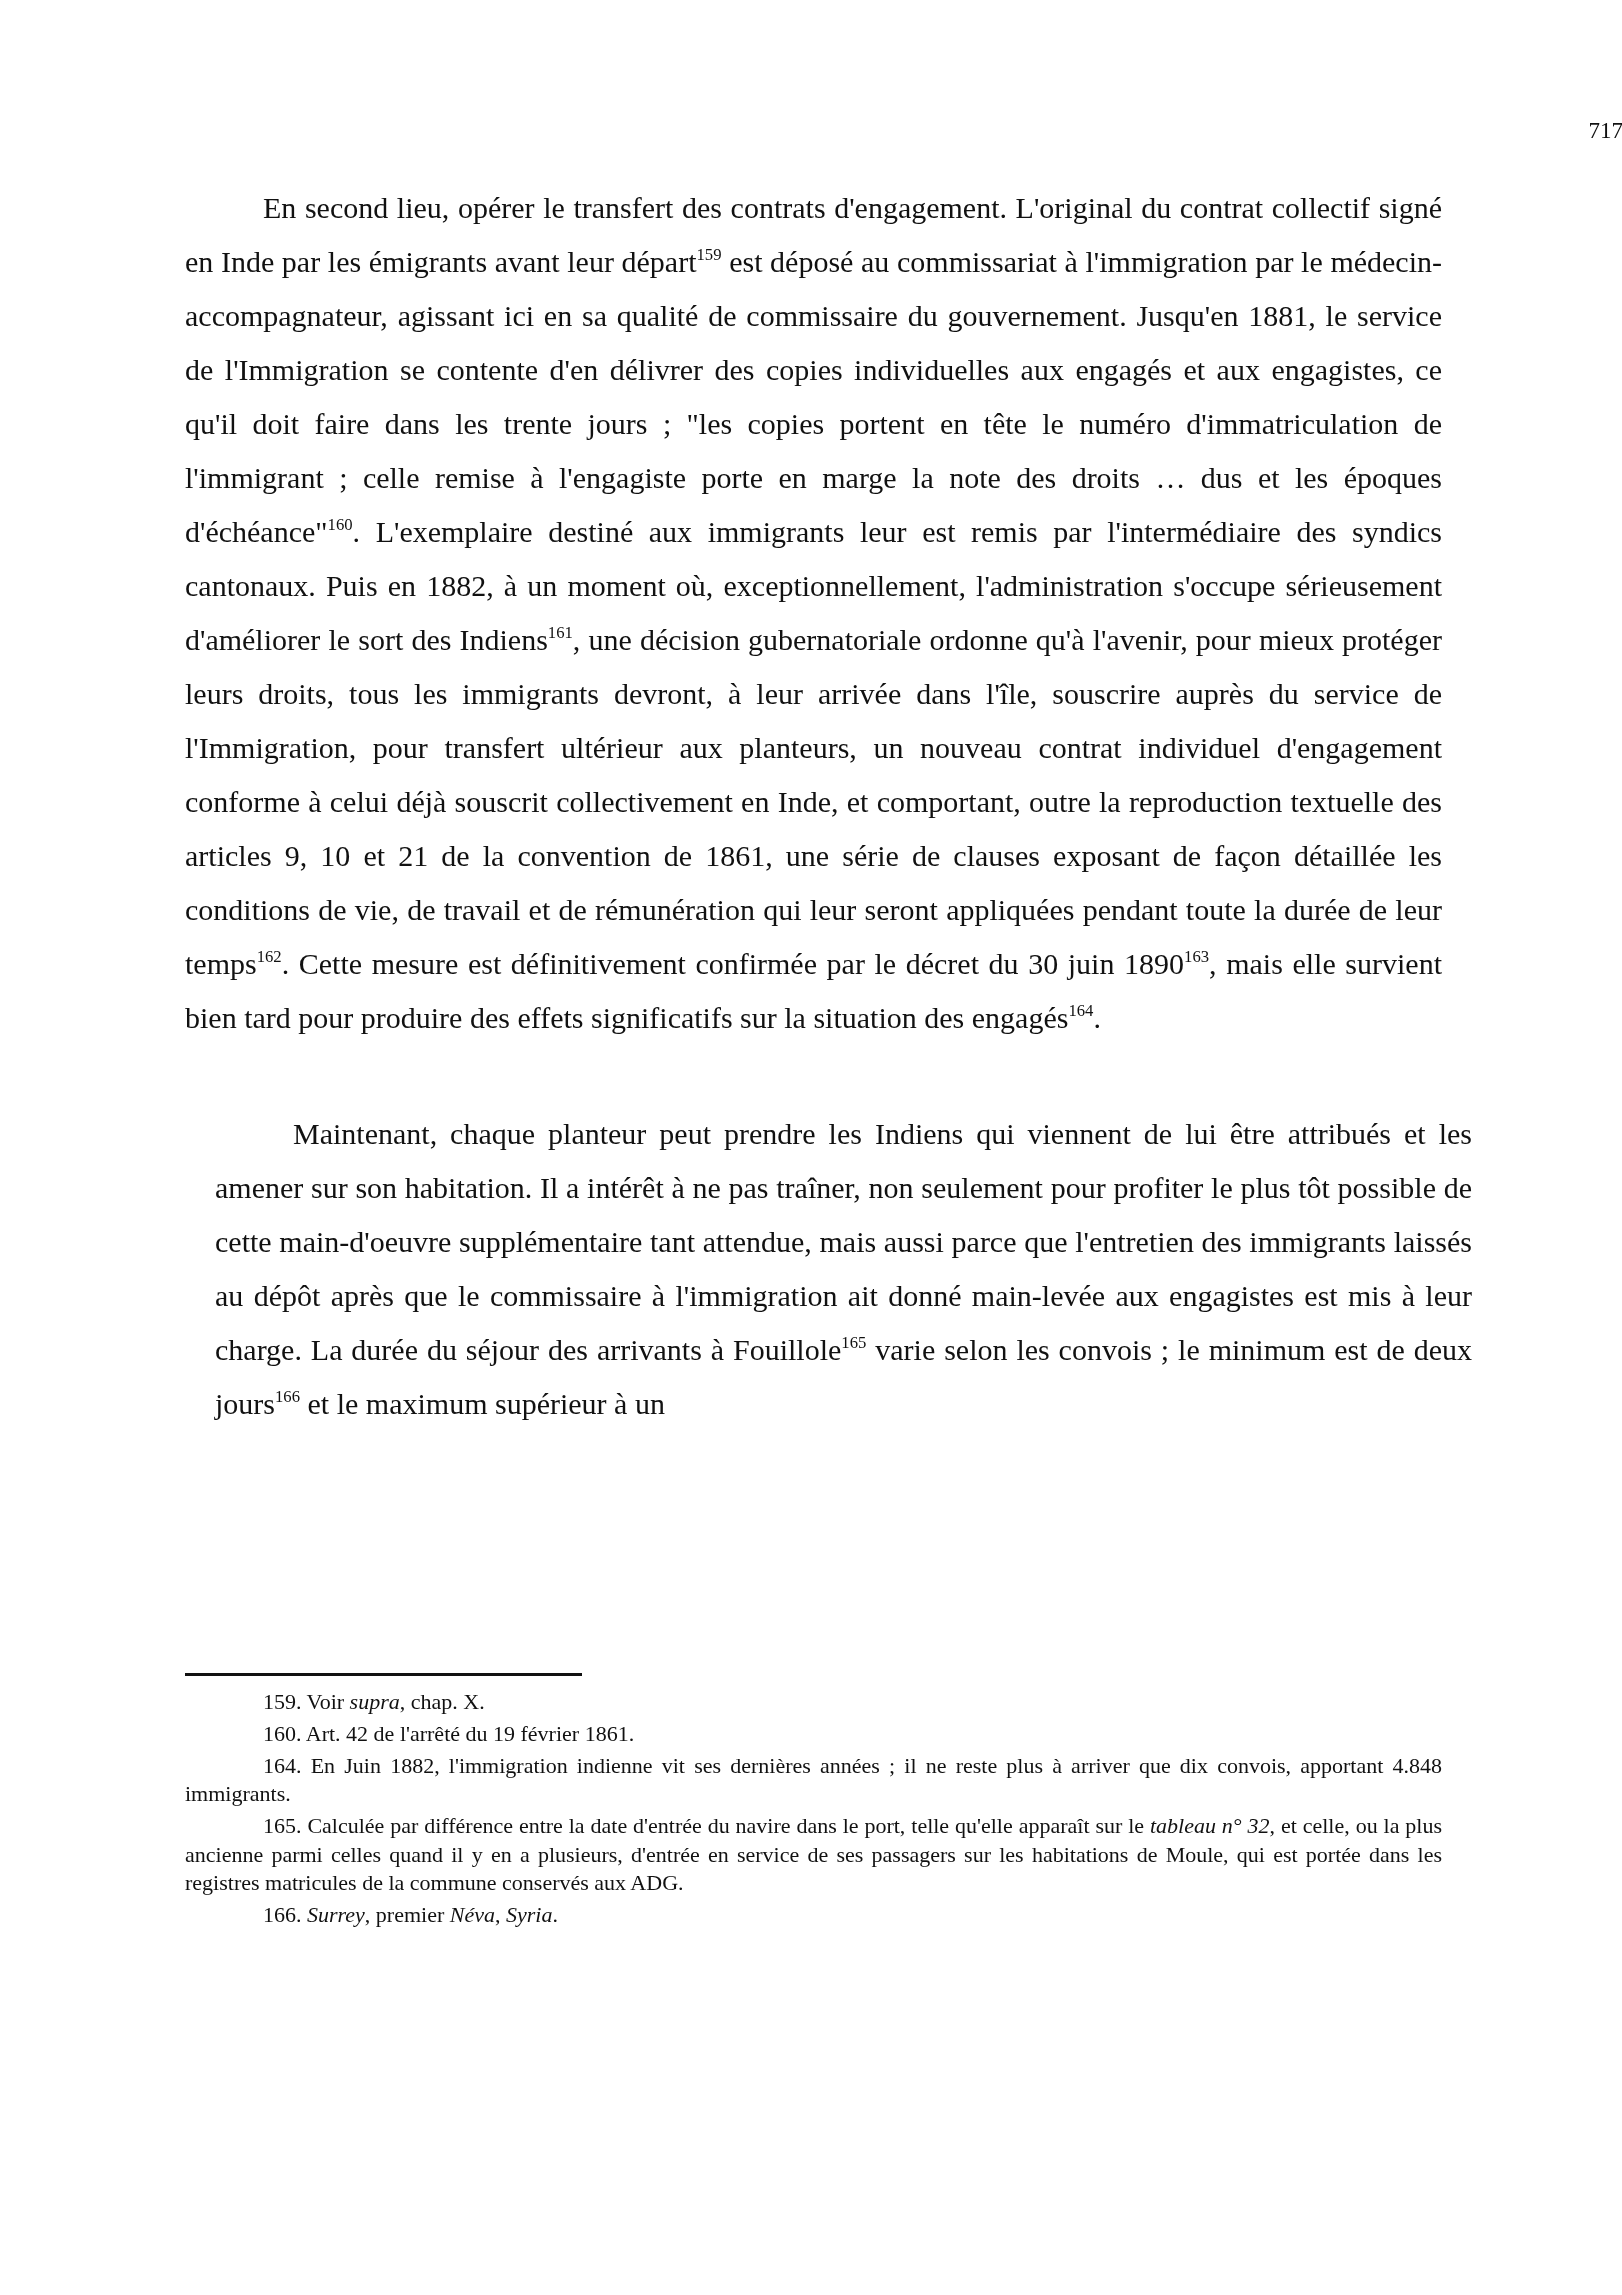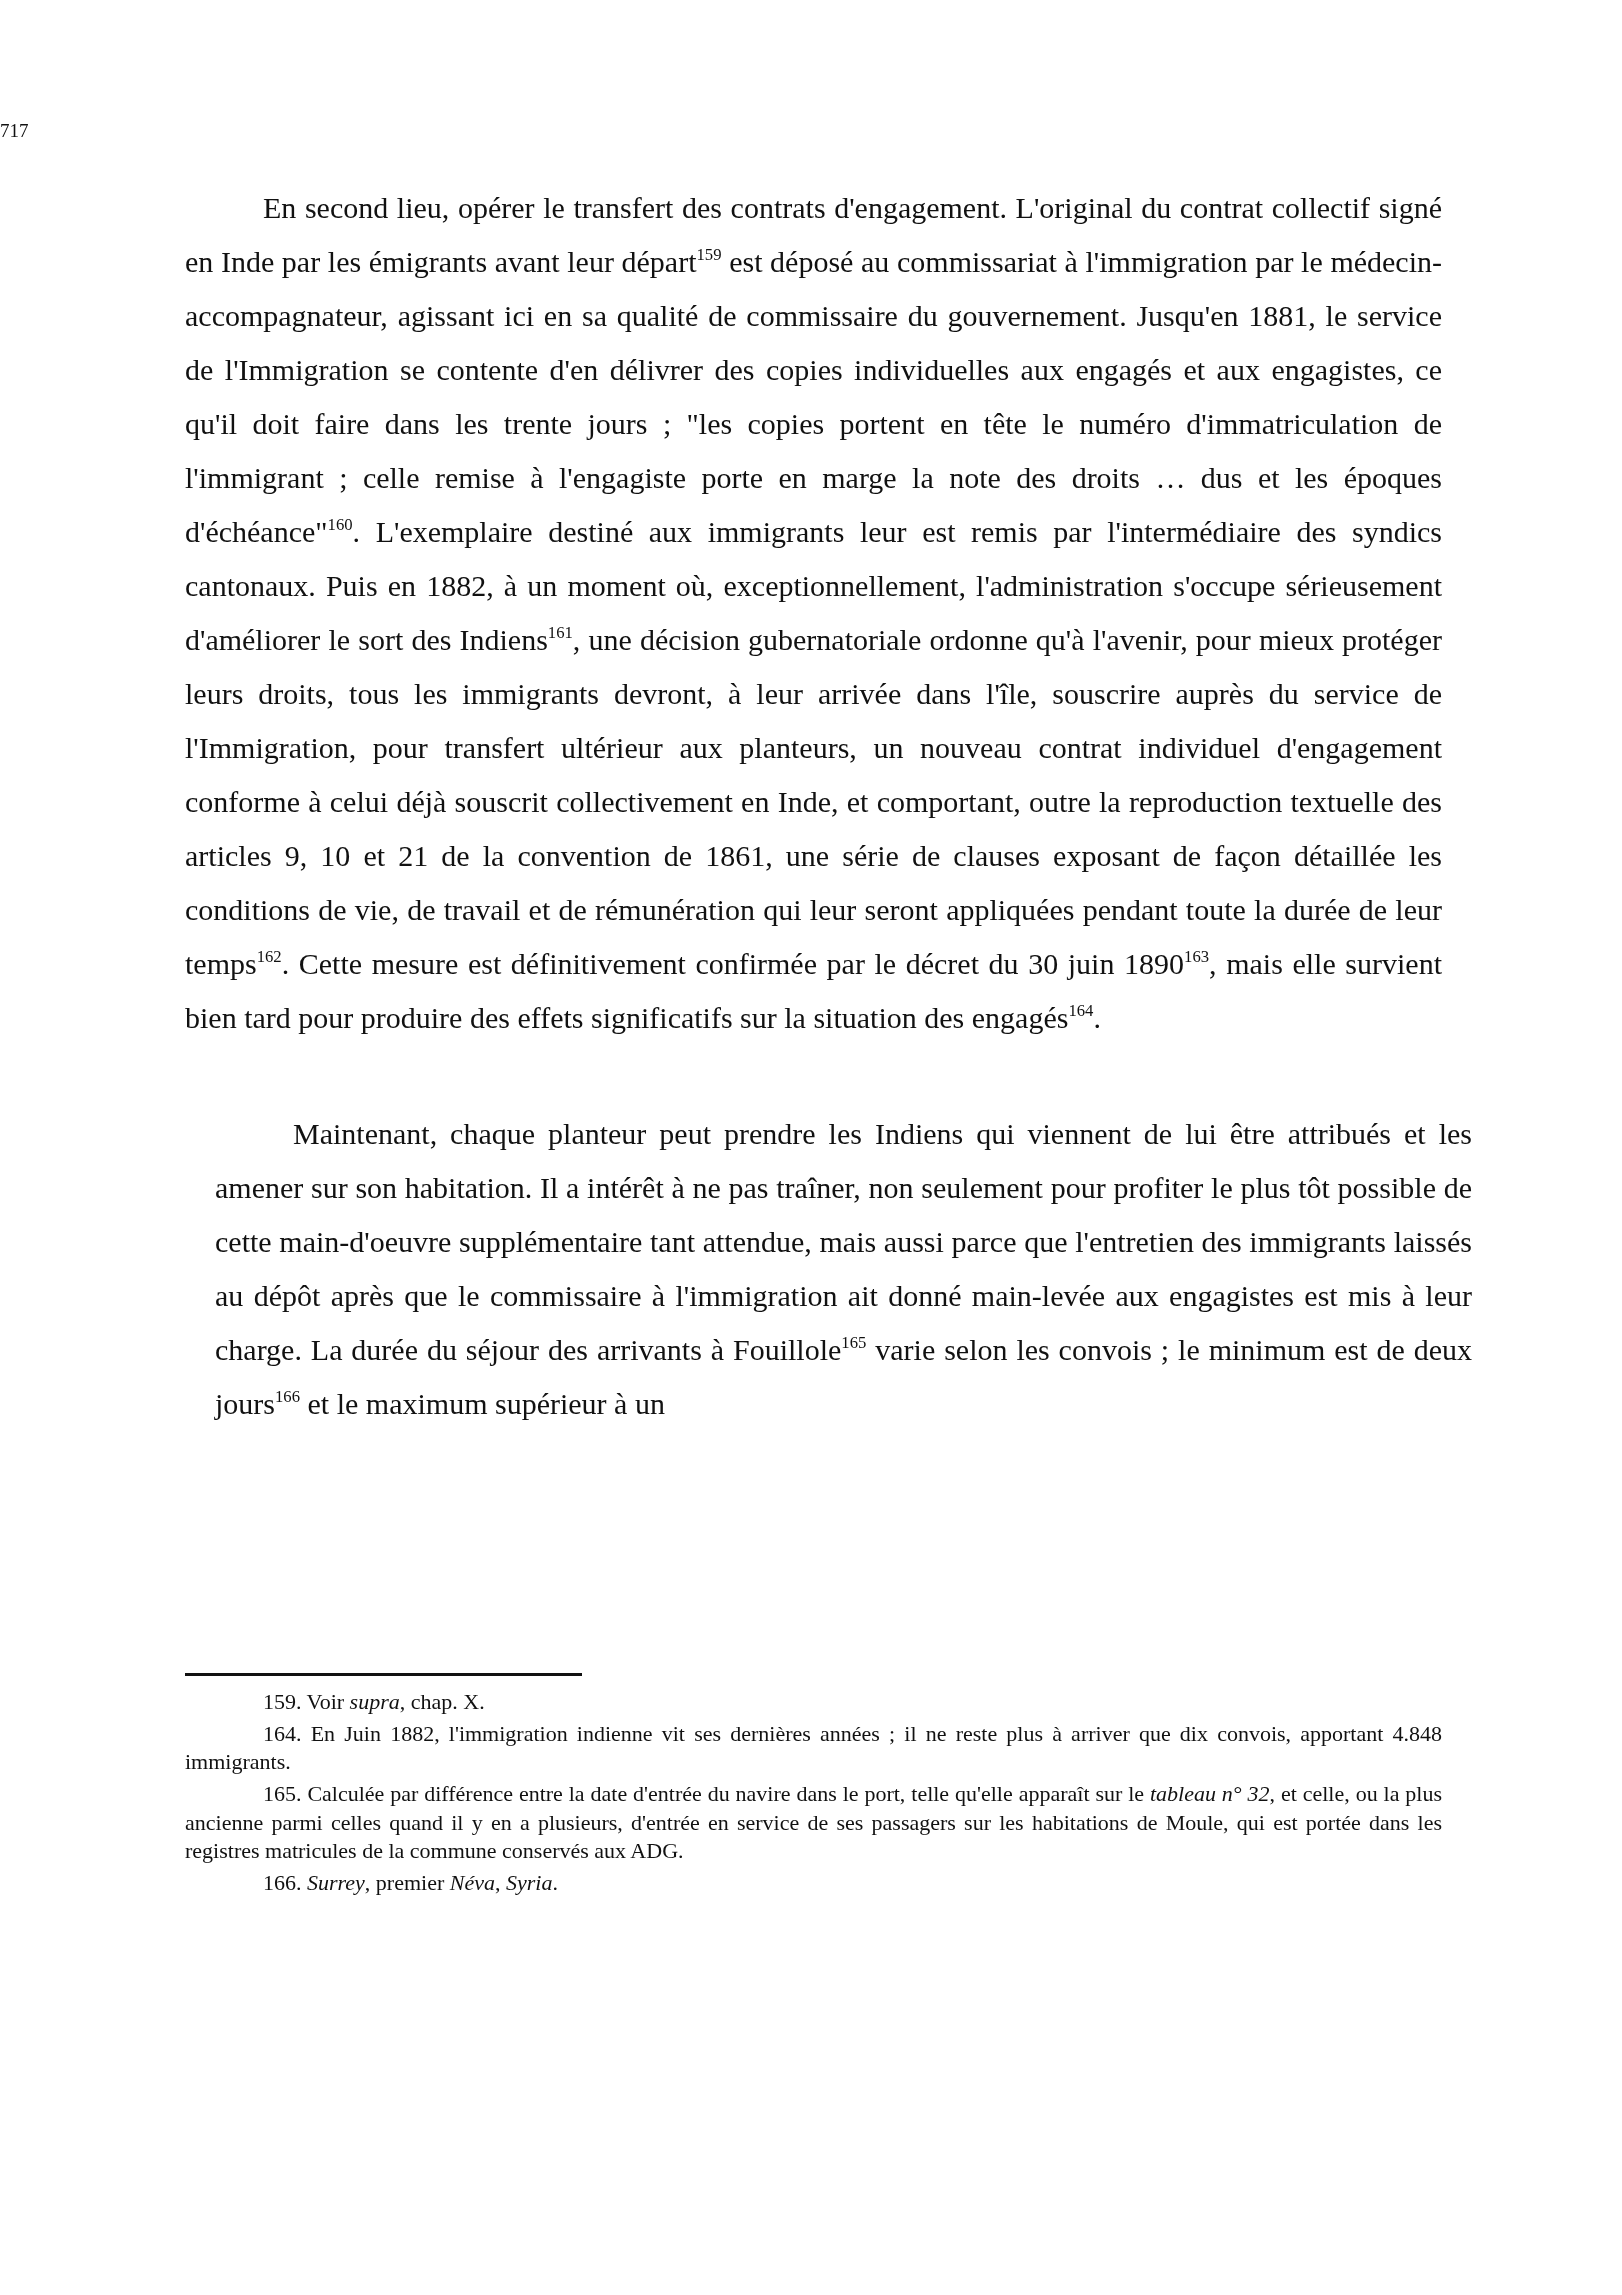--- a/index.html
+++ b/index.html
@@ -1,19 +1,19 @@
 <!DOCTYPE html>
 <html style="font-size:7.9px"><head>
 <meta charset="utf-8">
 <style>
   html, body { margin: 0; padding: 0; background: #ffffff; }
   body { width: 1623px; height: 2295px; position: relative; overflow: hidden;
          font-family: "Liberation Serif", "DejaVu Serif", serif; color: #111111; }
-  .page-number { position: absolute; top: 116px; left: 0; width: 1623px; text-align: left;
-                 font-size: 19px; line-height: 29.4px; }
+  .page-number { position: absolute; top: 116px; left: 0; width: 1623px; text-align: right;
+                 font-size: 23px; line-height: 29.4px; }
   .body-text { position: absolute; left: 185px; width: 1257px; font-size: 30px; line-height: 54px;
                text-align: justify; hyphens: manual; }
   .body-text p { margin: 0; text-indent: 78px; }
   #para1 { top: 181px; }
   #para2 { top: 1107px; margin-left: 30px; }
   sup.fn { font-size: 16.7px; vertical-align: 0; position: relative; top: -11.8px; line-height: 0; }
   .separator { position: absolute; left: 185px; top: 1673px; width: 397px; height: 2.5px; background: #111111; }
   .footnotes { position: absolute; left: 185px; top: 1688px; width: 1257px; font-size: 22px;
                line-height: 28.5px; text-align: justify; }
   .footnotes p { margin: 0 0 3.4px 0; text-indent: 78px; }
@@ -29,17 +29,18 @@
 </div>
 
 <div class="body-text" id="para2">
   <p>Maintenant, chaque planteur peut prendre les Indiens qui viennent de lui être attribués et les amener sur son habitation. Il a intérêt à ne pas traîner, non seulement pour profiter le plus tôt possible de cette main-d'oeuvre supplémentaire tant attendue, mais aussi parce que l'entretien des immigrants laissés au dépôt après que le commissaire à l'immigration ait donné main-levée aux engagistes est mis à leur charge. La durée du séjour des arrivants à Fouillole<sup class="fn">165</sup> varie selon les convois ; le minimum est de deux jours<sup class="fn">166</sup> et le maximum supérieur à un</p>
 </div>
 
 <div class="separator"></div>
 
 <div class="footnotes">
   <p>159. Voir <i>supra</i>, chap. X.</p>
+  <p>160. Art. 42 de l'arrêté du 19 février 1861.</p>
   <p>164. En Juin 1882, l'immigration indienne vit ses dernières années ; il ne reste plus à arriver que dix convois, apportant 4.848 immigrants.</p>
   <p>165. Calculée par différence entre la date d'entrée du navire dans le port, telle qu'elle apparaît sur le <i>tableau n° 32</i>, et celle, ou la plus ancienne parmi celles quand il y en a plusieurs, d'entrée en service de ses passagers sur les habitations de Moule, qui est portée dans les registres matricules de la commune conservés  aux ADG.</p>
   <p>166. <i>Surrey</i>, premier <i>Néva</i>, <i>Syria</i>.</p>
 </div>
 
 
 </body></html>

